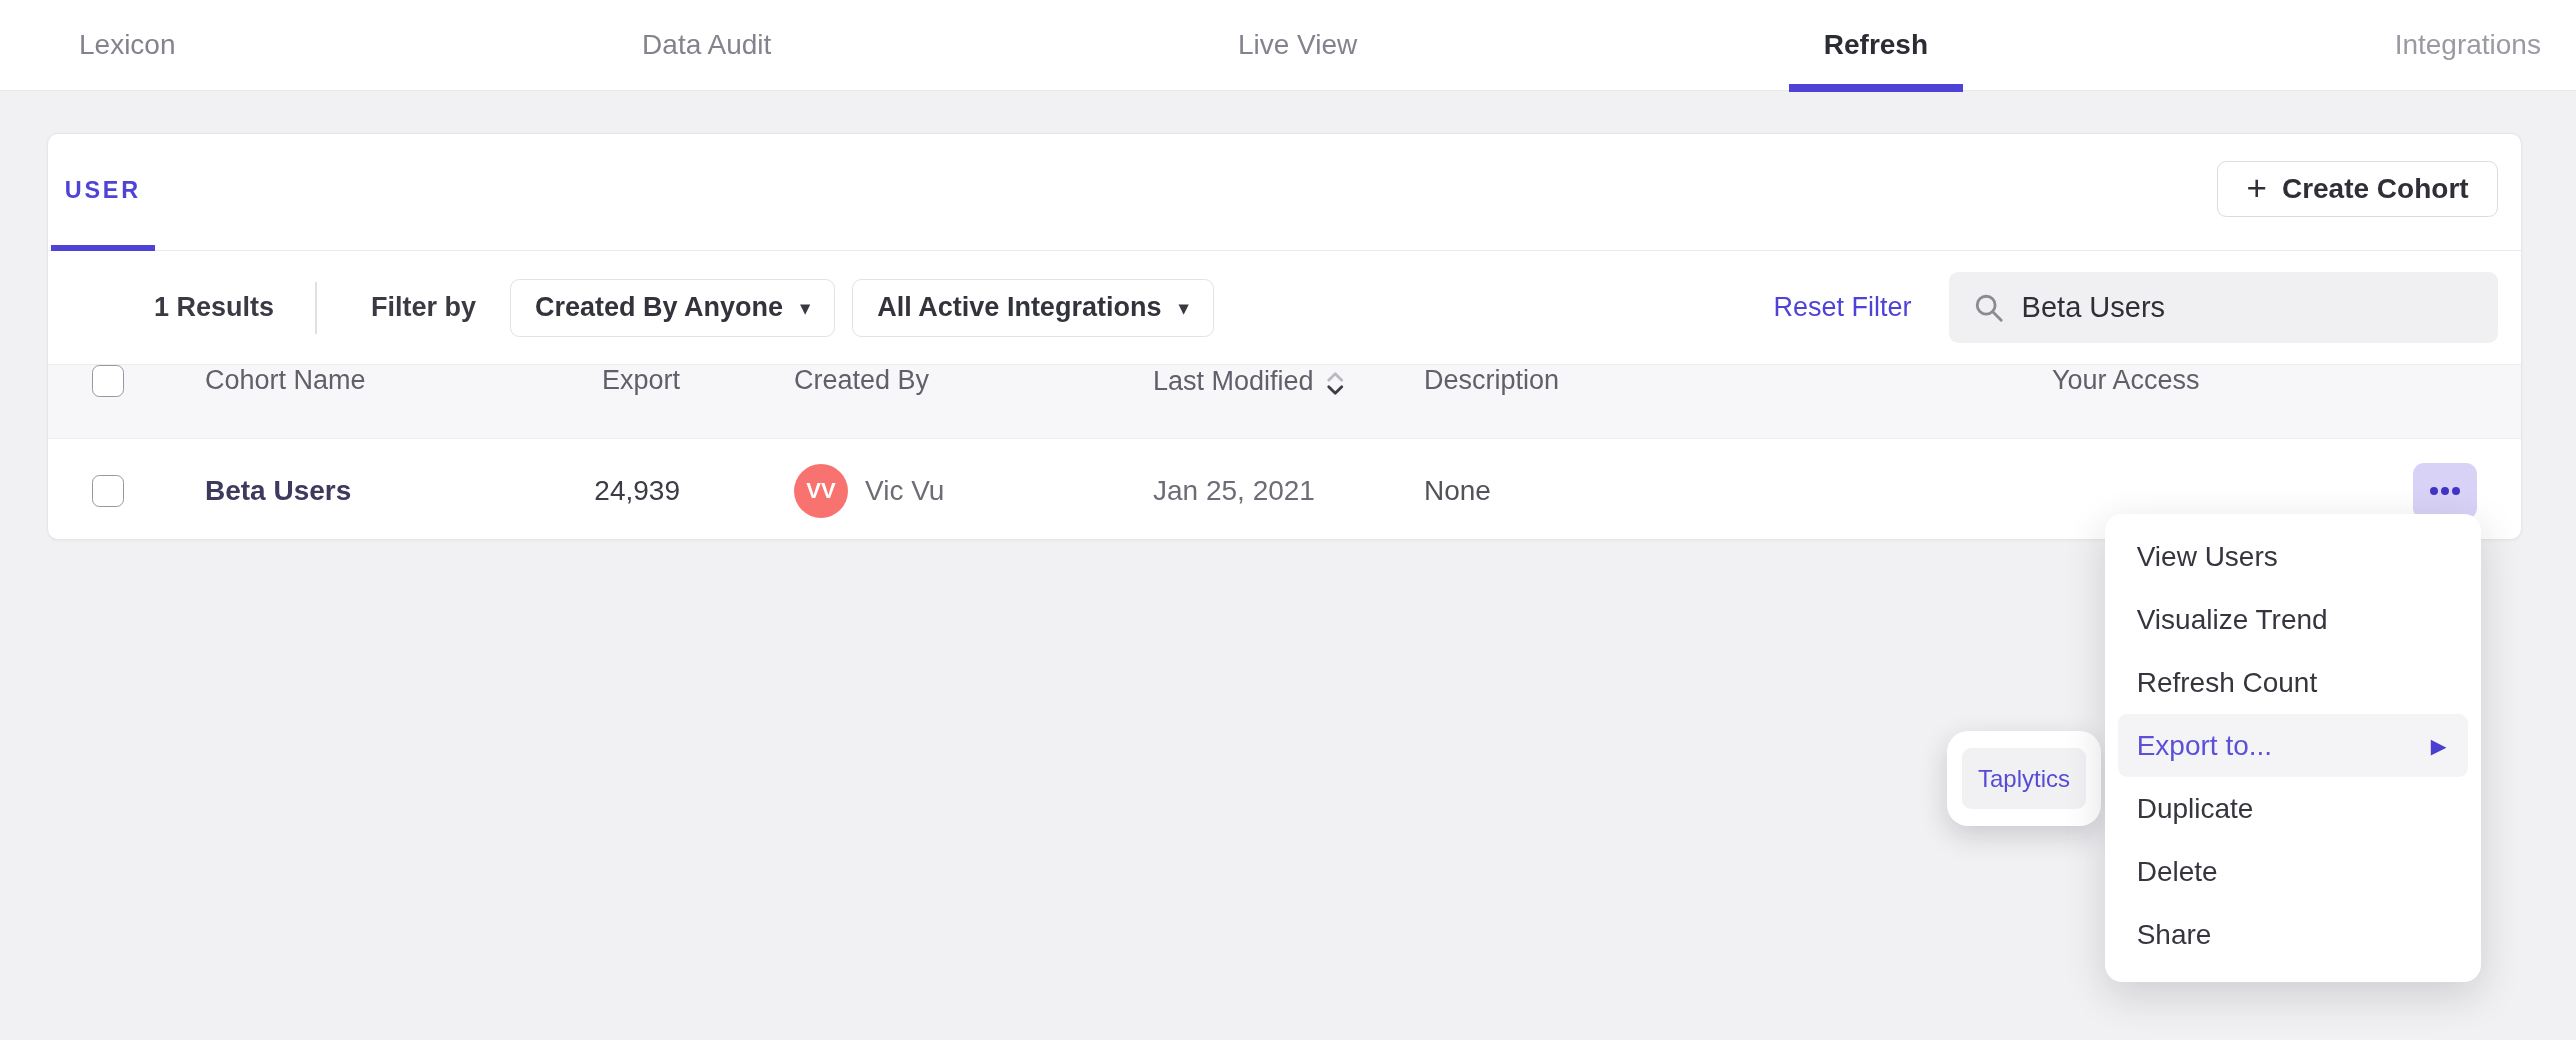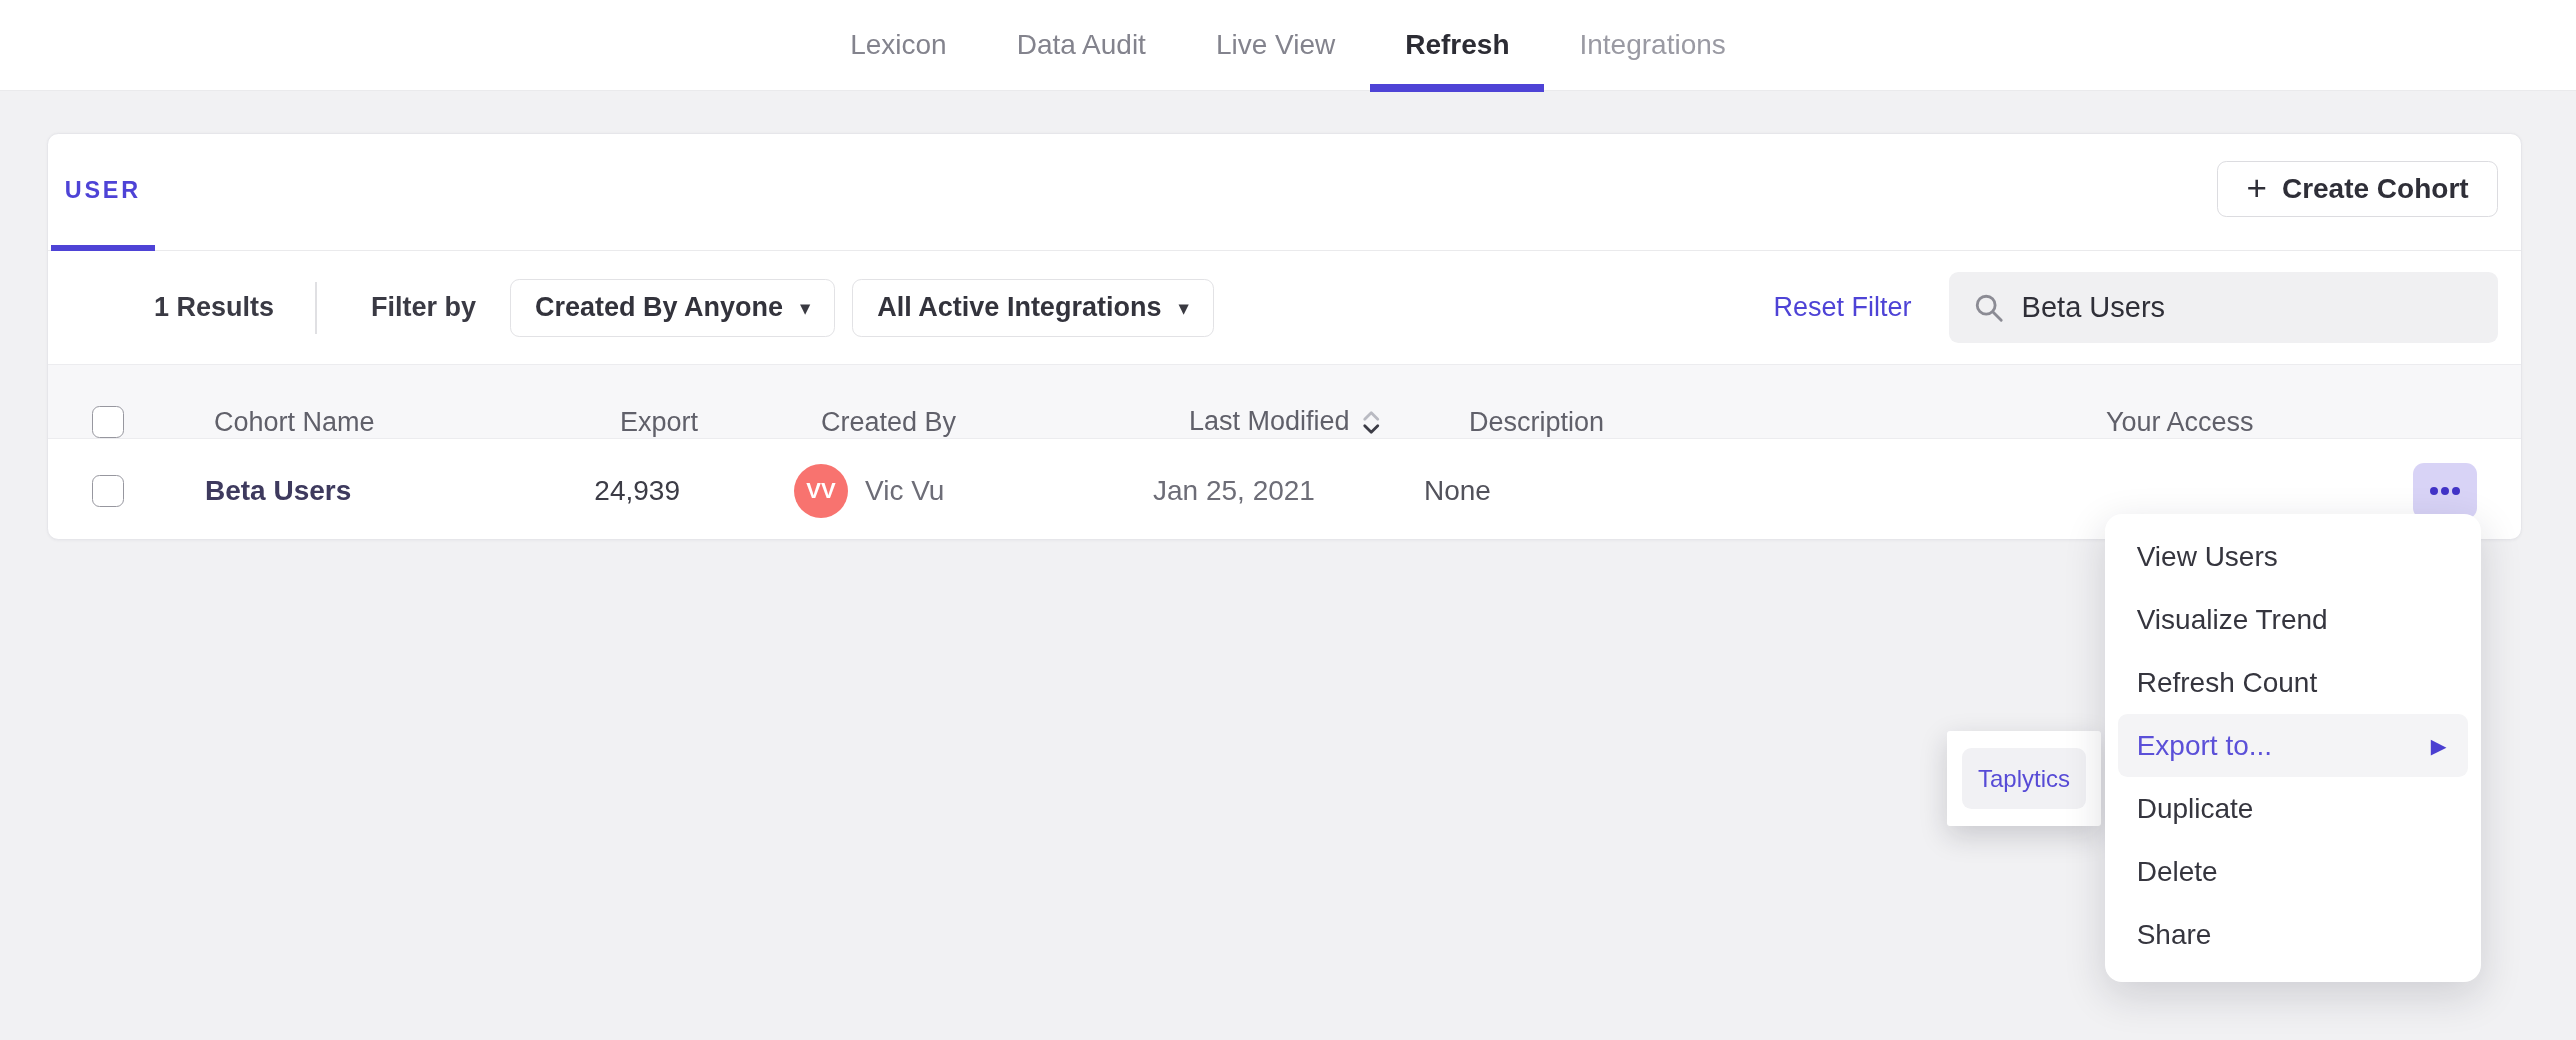--- a/index.html
+++ b/index.html
@@ -7,21 +7,21 @@
   body {
     font-family:"Liberation Sans","DejaVu Sans",sans-serif;
     background:#f1f1f3; color:#32323b;
     -webkit-font-smoothing:antialiased;
   }
 
   
   .topnav {
     position:relative; height:91px; background:#ffffff;
     border-bottom:1.9px solid #eaeaec;
-    display:flex; justify-content:center; align-items:stretch;
+    display:flex; justify-content:space-between; align-items:stretch;padding-left:44px;
   }
   .nav-item {
     position:relative; display:flex; align-items:center;
     padding:0 35px; font-size:28px; color:#83838d; cursor:pointer;
     white-space:nowrap;
   }
   .nav-item.light { color:#9a9aa3; }
   .nav-item.active { color:#2c2c34; font-weight:600; }
   .nav-item.active::after {
     content:""; position:absolute; left:0; right:0; bottom:-1.9px; height:8.4px;
@@ -73,22 +73,22 @@
   }
   .search input {
     flex:1; height:100%; background:transparent; border:none; outline:none;
     font-family:inherit; font-size:29px; color:#2f2f38;
   }
 
   
   .thead {
     height:75px; background:#f7f7f9;
     border-top:0.9px solid #ececef; border-bottom:0.9px solid #ececef;
-    display:flex; align-items:flex-end;
-    font-size:27px; color:#60606a; font-weight:500;gap:9px;
+    display:flex; align-items:flex-start;
+    font-size:27px; color:#60606a; font-weight:500;
   }
   .trow { height:103px; display:flex; align-items:center; font-size:28px; }
   .c1 { width:157px; display:flex; align-items:center; }
   .c1 .cb { margin-left:44px; }
   .c2 { width:262px; }
   .c3 { width:213px; text-align:right; }
   .c4 { width:473px; padding-left:114px; display:flex; align-items:center; }
   .c5 { width:271px; display:flex; align-items:center; }
   .c6 { width:628px; padding-right:28px; }
   .c7 { width:239px; }
@@ -125,21 +125,21 @@
     display:flex; align-items:center; font-size:28px; color:#35353e; cursor:pointer;
   }
   .menu-item.hl {
     background:#f4f4f6; color:#5b50d8; justify-content:space-between; padding-right:21.5px;
   }
   .menu-item.hl .arrow { font-size:20.5px; color:#4b3fd1; }
 
   
   .submenu {
     position:absolute; left:1947px; top:731px; width:154px; height:95px;
-    background:#fff; border-radius:3px;
+    background:#fff; border-radius:21px;
     box-shadow:0 9.3px 28px rgba(25,25,46,0.18); z-index:9;
     display:flex; align-items:center; justify-content:center;
   }
   .submenu-item {
     width:124px; height:61px; background:#f1f1f4; border-radius:9.3px;
     display:flex; align-items:center; justify-content:center;
     font-size:24px; font-weight:500; color:#574bd6; cursor:pointer; white-space:nowrap;
   }
 </style>
 </head>

